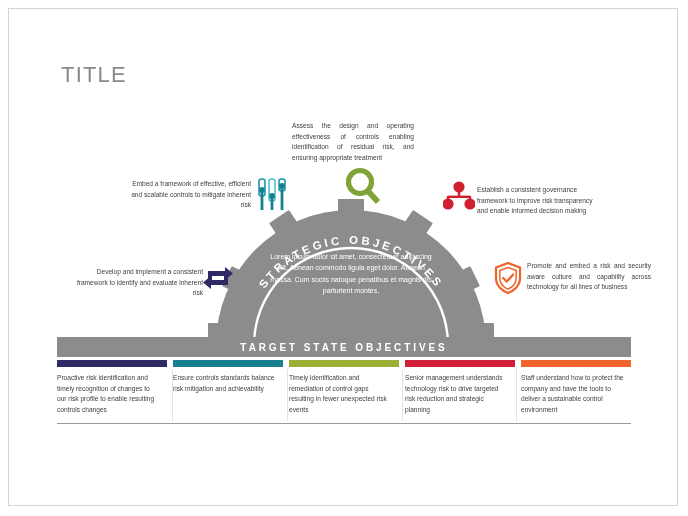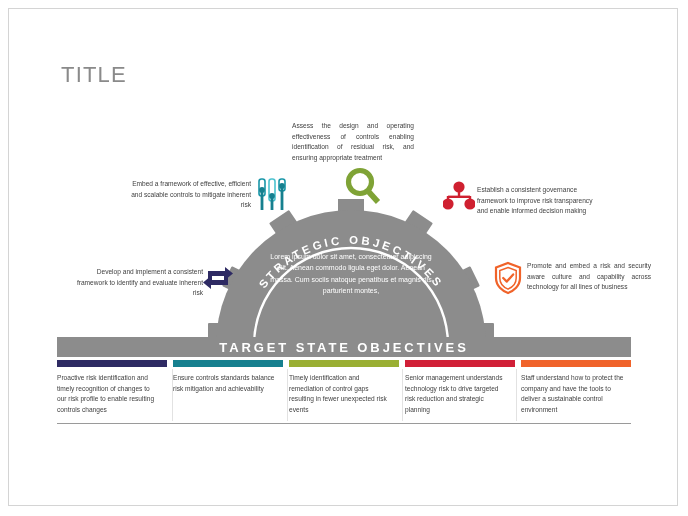--- a/index.html
+++ b/index.html
@@ -78,21 +78,21 @@
   }
 
   
   #banner{
     position:absolute;left:48px;top:328px;width:574px;height:20px;
     background:#8c8c8c;
   }
   #bannerLabel{
     position:absolute;left:0;top:0;width:100%;height:20px;
     display:flex;align-items:center;justify-content:center;
-    color:#ffffff;font-size:13px;font-weight:700;letter-spacing:2.9px;
+    color:#ffffff;font-size:10px;font-weight:700;letter-spacing:2.9px;
   }
 
   
   #cols{
     position:absolute;left:48px;top:351px;width:574px;height:62px;
     display:flex;gap:6px;
   }
   .col{flex:1;display:flex;flex-direction:column;}
   .colbar{height:7px;width:100%;}
   .coltext{

